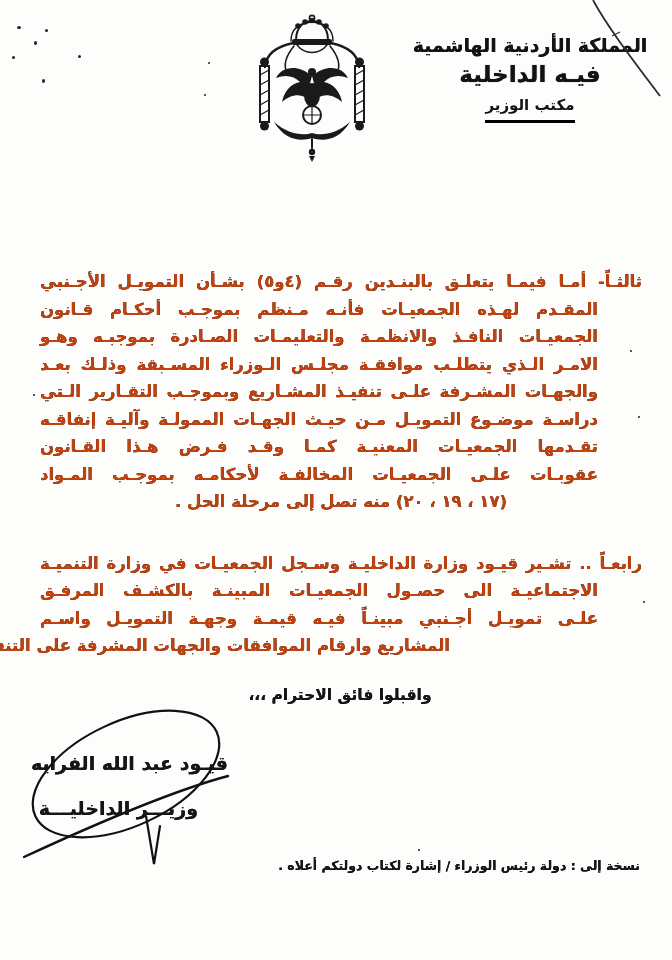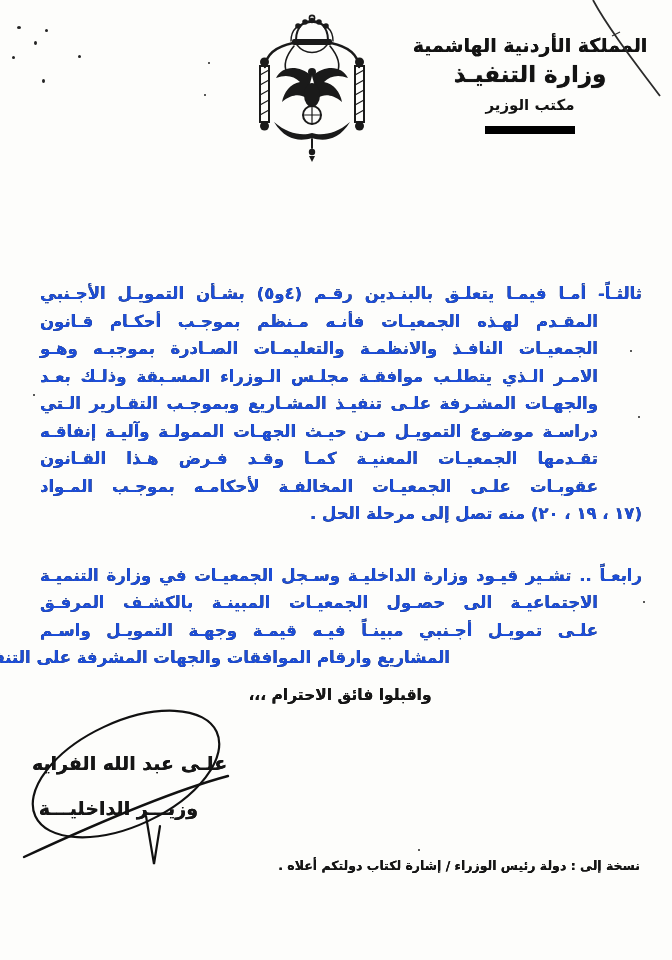--- a/index.html
+++ b/index.html
@@ -19,35 +19,34 @@
   }
   
   .emblem{position:absolute;left:246px;top:12px;width:132px;height:152px;}
   .header-block{
     position:absolute;top:34px;right:16px;width:252px;
     text-align:center;direction:rtl;color:#131313;
   }
   .header-kingdom{font-size:19px;font-weight:bold;letter-spacing:.5px;text-shadow:0 0 .6px #000;}
   .header-ministry{font-size:23px;font-weight:bold;margin-top:5px;letter-spacing:1px;text-shadow:0 0 .7px #000;}
   .header-office{font-size:15px;font-weight:bold;margin-top:9px;}
-  .header-office span{display:inline-block;border-bottom:8px solid #000000;padding-bottom:12px;}
+  .header-office span{display:inline-block;border-bottom:3px solid #000000;padding-bottom:6px;}
   .scratch{position:absolute;top:0;right:0;width:112px;height:102px;pointer-events:none;}
   
   .body-text{
     position:absolute;top:268px;left:40px;right:30px;
-    font-size:16.5px;font-weight:bold;color:#1d4ed8;
+    font-size:16.5px;font-weight:bold;color:#c2410c;
     text-shadow:0 0 .4px #000;
-    margin-top:12px;
   }
   .para{margin:0 44px 0 0;}
   .para + .para{margin-top:34px;}
   .line{line-height:27.5px;white-space:nowrap;}
   .line.fill{white-space:normal;text-align:justify;text-align-last:justify;}
   .line.hang{margin-right:-44px;}
-  .line.endline{text-align:right;}
+  .line.endline{text-align:center;}
   .line.deep-indent{margin-right:148px;text-align:right;}
   .closing{
     position:absolute;top:686px;left:195px;width:290px;
     text-align:center;font-size:15.5px;font-weight:bold;text-shadow:0 0 .4px #000;
   }
   
   .sig-svg{position:absolute;left:8px;top:692px;width:245px;height:178px;}
   .sig-name{
     position:absolute;left:22px;top:752px;width:215px;
     font-size:19px;font-weight:bold;text-align:center;direction:rtl;
@@ -107,21 +106,21 @@
     <path d="M57,103 h18 M66,94 v18" stroke-width="1.2"></path>
 
     <path d="M28,110 C42,122 56,124 66,121 C76,124 90,122 104,110 C92,130 76,129 66,126 C56,129 40,130 28,110 Z" fill="#1a1a1a" stroke="none"></path>
     <path d="M66,127 v9" stroke-width="2"></path>
     <circle cx="66" cy="140" r="3.2" fill="#1a1a1a" stroke="none"></circle>
     <path d="M63,144 l3,6 l3,-6 Z" fill="#1a1a1a" stroke="none"></path>
   </svg>
 
   <div class="header-block">
     <div class="header-kingdom">المملكة الأردنية الهاشمية</div>
-    <div class="header-ministry">وزارة التنفيـذ</div>
+    <div class="header-ministry">فيـه الداخلية</div>
     <div class="header-office">
       <span>مكتب الوزير</span>
     </div>
   </div>
 
   <svg class="scratch" viewBox="0 0 112 102" fill="none" stroke="#2b2b2b">
     <path d="M33,0 C48,28 76,64 100,96" stroke-width="1.8"></path>
     <path d="M52,36 l8,-4" stroke-width="1.2"></path>
   </svg>
 
@@ -145,21 +144,21 @@
     </div>
   </div>
 
   <div class="closing">واقبلوا فائق الاحترام ،،،</div>
 
   <svg class="sig-svg" viewBox="0 0 245 178" fill="none" stroke="#111" stroke-linecap="round">
     <ellipse cx="118" cy="82" rx="100" ry="52" transform="rotate(-25 118 82)" stroke-width="2.2"></ellipse>
     <path d="M220,84 C160,100 70,140 16,165" stroke-width="2.4"></path>
     <path d="M138,124 L146,172 L152,134" stroke-width="2.2"></path>
   </svg>
-  <div class="sig-name">علـى عبد الله الفرايه</div>
+  <div class="sig-name">قيـود عبد الله الفرايه</div>
   <div class="sig-title">وزيـــر الداخليـــة</div>
 
   <div class="footer-note">نسخة إلى : دولة رئيس الوزراء / إشارة لكتاب دولتكم أعلاه .</div>
 
   <div class="speck" style="left:17px;top:26px;width:4px;height:3px;"></div>
   <div class="speck" style="left:45px;top:29px;width:3px;height:3px;"></div>
   <div class="speck" style="left:34px;top:41px;width:3px;height:4px;"></div>
   <div class="speck" style="left:12px;top:56px;width:3px;height:3px;"></div>
   <div class="speck" style="left:78px;top:55px;width:3px;height:3px;"></div>
   <div class="speck" style="left:42px;top:79px;width:3px;height:4px;"></div>

